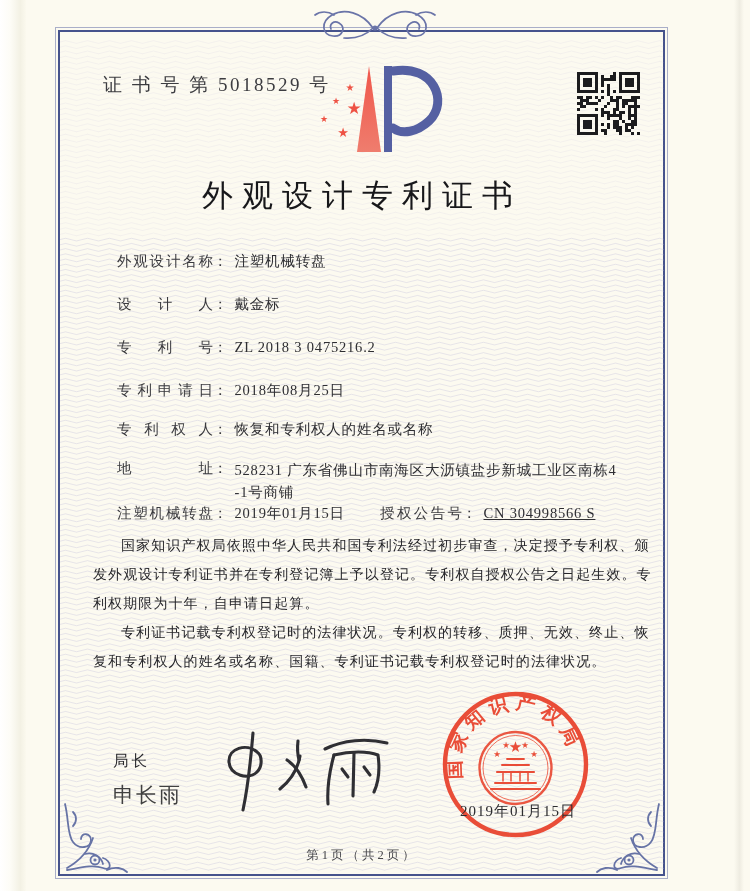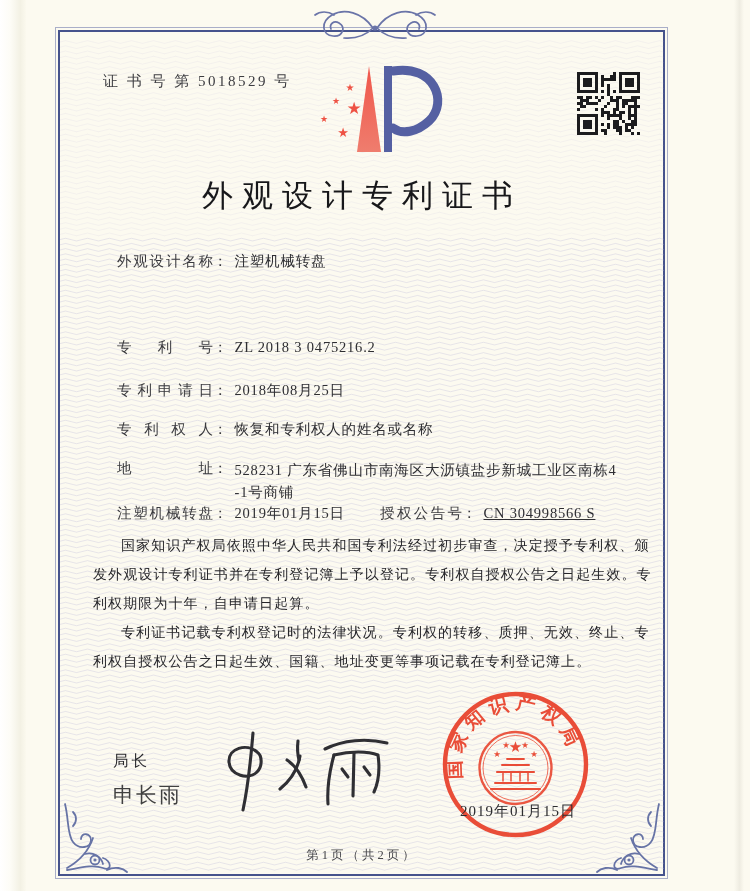--- a/index.html
+++ b/index.html
@@ -12,21 +12,21 @@
     background:linear-gradient(90deg,rgba(0,0,0,0) 0%,rgba(120,115,100,0.10) 55%,rgba(0,0,0,0) 100%); }
 
   .border-outer { position:absolute; left:55px; top:27px; width:613px; height:852px;
     border:1px solid #a9aec8; }
   .border-inner { position:absolute; inset:2px; border:2px solid #46538c; }
 
   .waves { position:absolute; left:60px; top:32px; width:604px; height:843px; overflow:hidden; z-index:1; }
 
   .content { position:absolute; inset:0; z-index:3; }
 
-  .cert-no { position:absolute; left:103px; top:72px; font-size:15px; letter-spacing:2.5px; color:#3c3c40; }
+  .cert-no { position:absolute; left:103px; top:72px; font-size:19px; letter-spacing:2.5px; color:#3c3c40; }
 
   .logo { position:absolute; left:296px; top:58px; width:152px; height:108px; }
   .qr { position:absolute; left:577px; top:72px; width:63px; height:63px; }
 
   .title { position:absolute; left:58px; top:175px; width:608px; text-align:center;
     font-size:31px; letter-spacing:9px; color:#17171a; font-weight:500; }
 
   .f-row { position:absolute; left:117px; font-size:14.5px; color:#2e2e32; white-space:nowrap; }
   .f-label { display:inline-block; width:96px; text-align:justify; text-align-last:justify; color:#3a3a3e; vertical-align:top; }
   .f-colon { display:inline-block; margin-right:7px; color:#3a3a3e; }
@@ -506,20 +506,23 @@
           <rect x="42" y="60" width="3" height="3"></rect>
           <rect x="54" y="60" width="3" height="3"></rect>
           <rect x="60" y="60" width="3" height="3"></rect>
         </svg></div>
 
     <div class="title">外观设计专利证书</div>
 
     <div class="f-row" style="top:252px">
       <span class="f-label">外观设计名称</span><span class="f-colon">：</span><span class="f-value">注塑机械转盘</span>
     </div>
+    <div class="f-row" style="top:295px">
+      <span class="f-label">设计人</span><span class="f-colon">：</span><span class="f-value">戴金标</span>
+    </div>
     <div class="f-row" style="top:338px">
       <span class="f-label">专利号</span><span class="f-colon">：</span><span class="f-value">ZL 2018 3 0475216.2</span>
     </div>
     <div class="f-row" style="top:381px">
       <span class="f-label">专利申请日</span><span class="f-colon">：</span><span class="f-value">2018年08月25日</span>
     </div>
     <div class="f-row" style="top:420px">
       <span class="f-label">专利权人</span><span class="f-colon">：</span><span class="f-value">恢复和专利权人的姓名或名称</span>
     </div>
     <div class="f-row" style="top:459px">
@@ -527,21 +530,21 @@
     </div>
     <div class="f-row" style="top:504px">
       <span class="f-label">注塑机械转盘</span><span class="f-colon">：</span><span class="f-value">2019年01月15日</span>
       <span class="grant-pair2">
         <span class="f-label">授权公告号</span><span class="f-colon">：</span><span class="f-value">CN 304998566 S</span>
       </span>
     </div>
 
     <div class="paras">
       <p>国家知识产权局依照中华人民共和国专利法经过初步审查，决定授予专利权、颁发外观设计专利证书并在专利登记簿上予以登记。专利权自授权公告之日起生效。专利权期限为十年，自申请日起算。</p>
-      <p>专利证书记载专利权登记时的法律状况。专利权的转移、质押、无效、终止、专利权自授权公告之日起生效、国籍、地址变更等事项记载在专利登记簿上。</p>
+      <p>专利证书记载专利权登记时的法律状况。专利权的转移、质押、无效、终止、恢复和专利权人的姓名或名称、国籍、专利证书记载专利权登记时的法律状况。</p>
     </div>
 
     <div class="sig-title">局长</div>
     <div class="sig-name">申长雨</div>
 
     <svg class="signature" viewBox="0 0 195 88" aria-label="申长雨">
       <g stroke="#2f2f33" stroke-width="3.1" fill="none" stroke-linecap="round" stroke-linejoin="round">
         <path d="M44,26 C34,17 15,22 16,36 C17,50 36,54 44,46 C50,40 49,29 44,26"></path>
         <path d="M40,7 C38,30 36,56 30,84"></path>
         <path d="M87,30 C85,42 78,54 67,63"></path>

